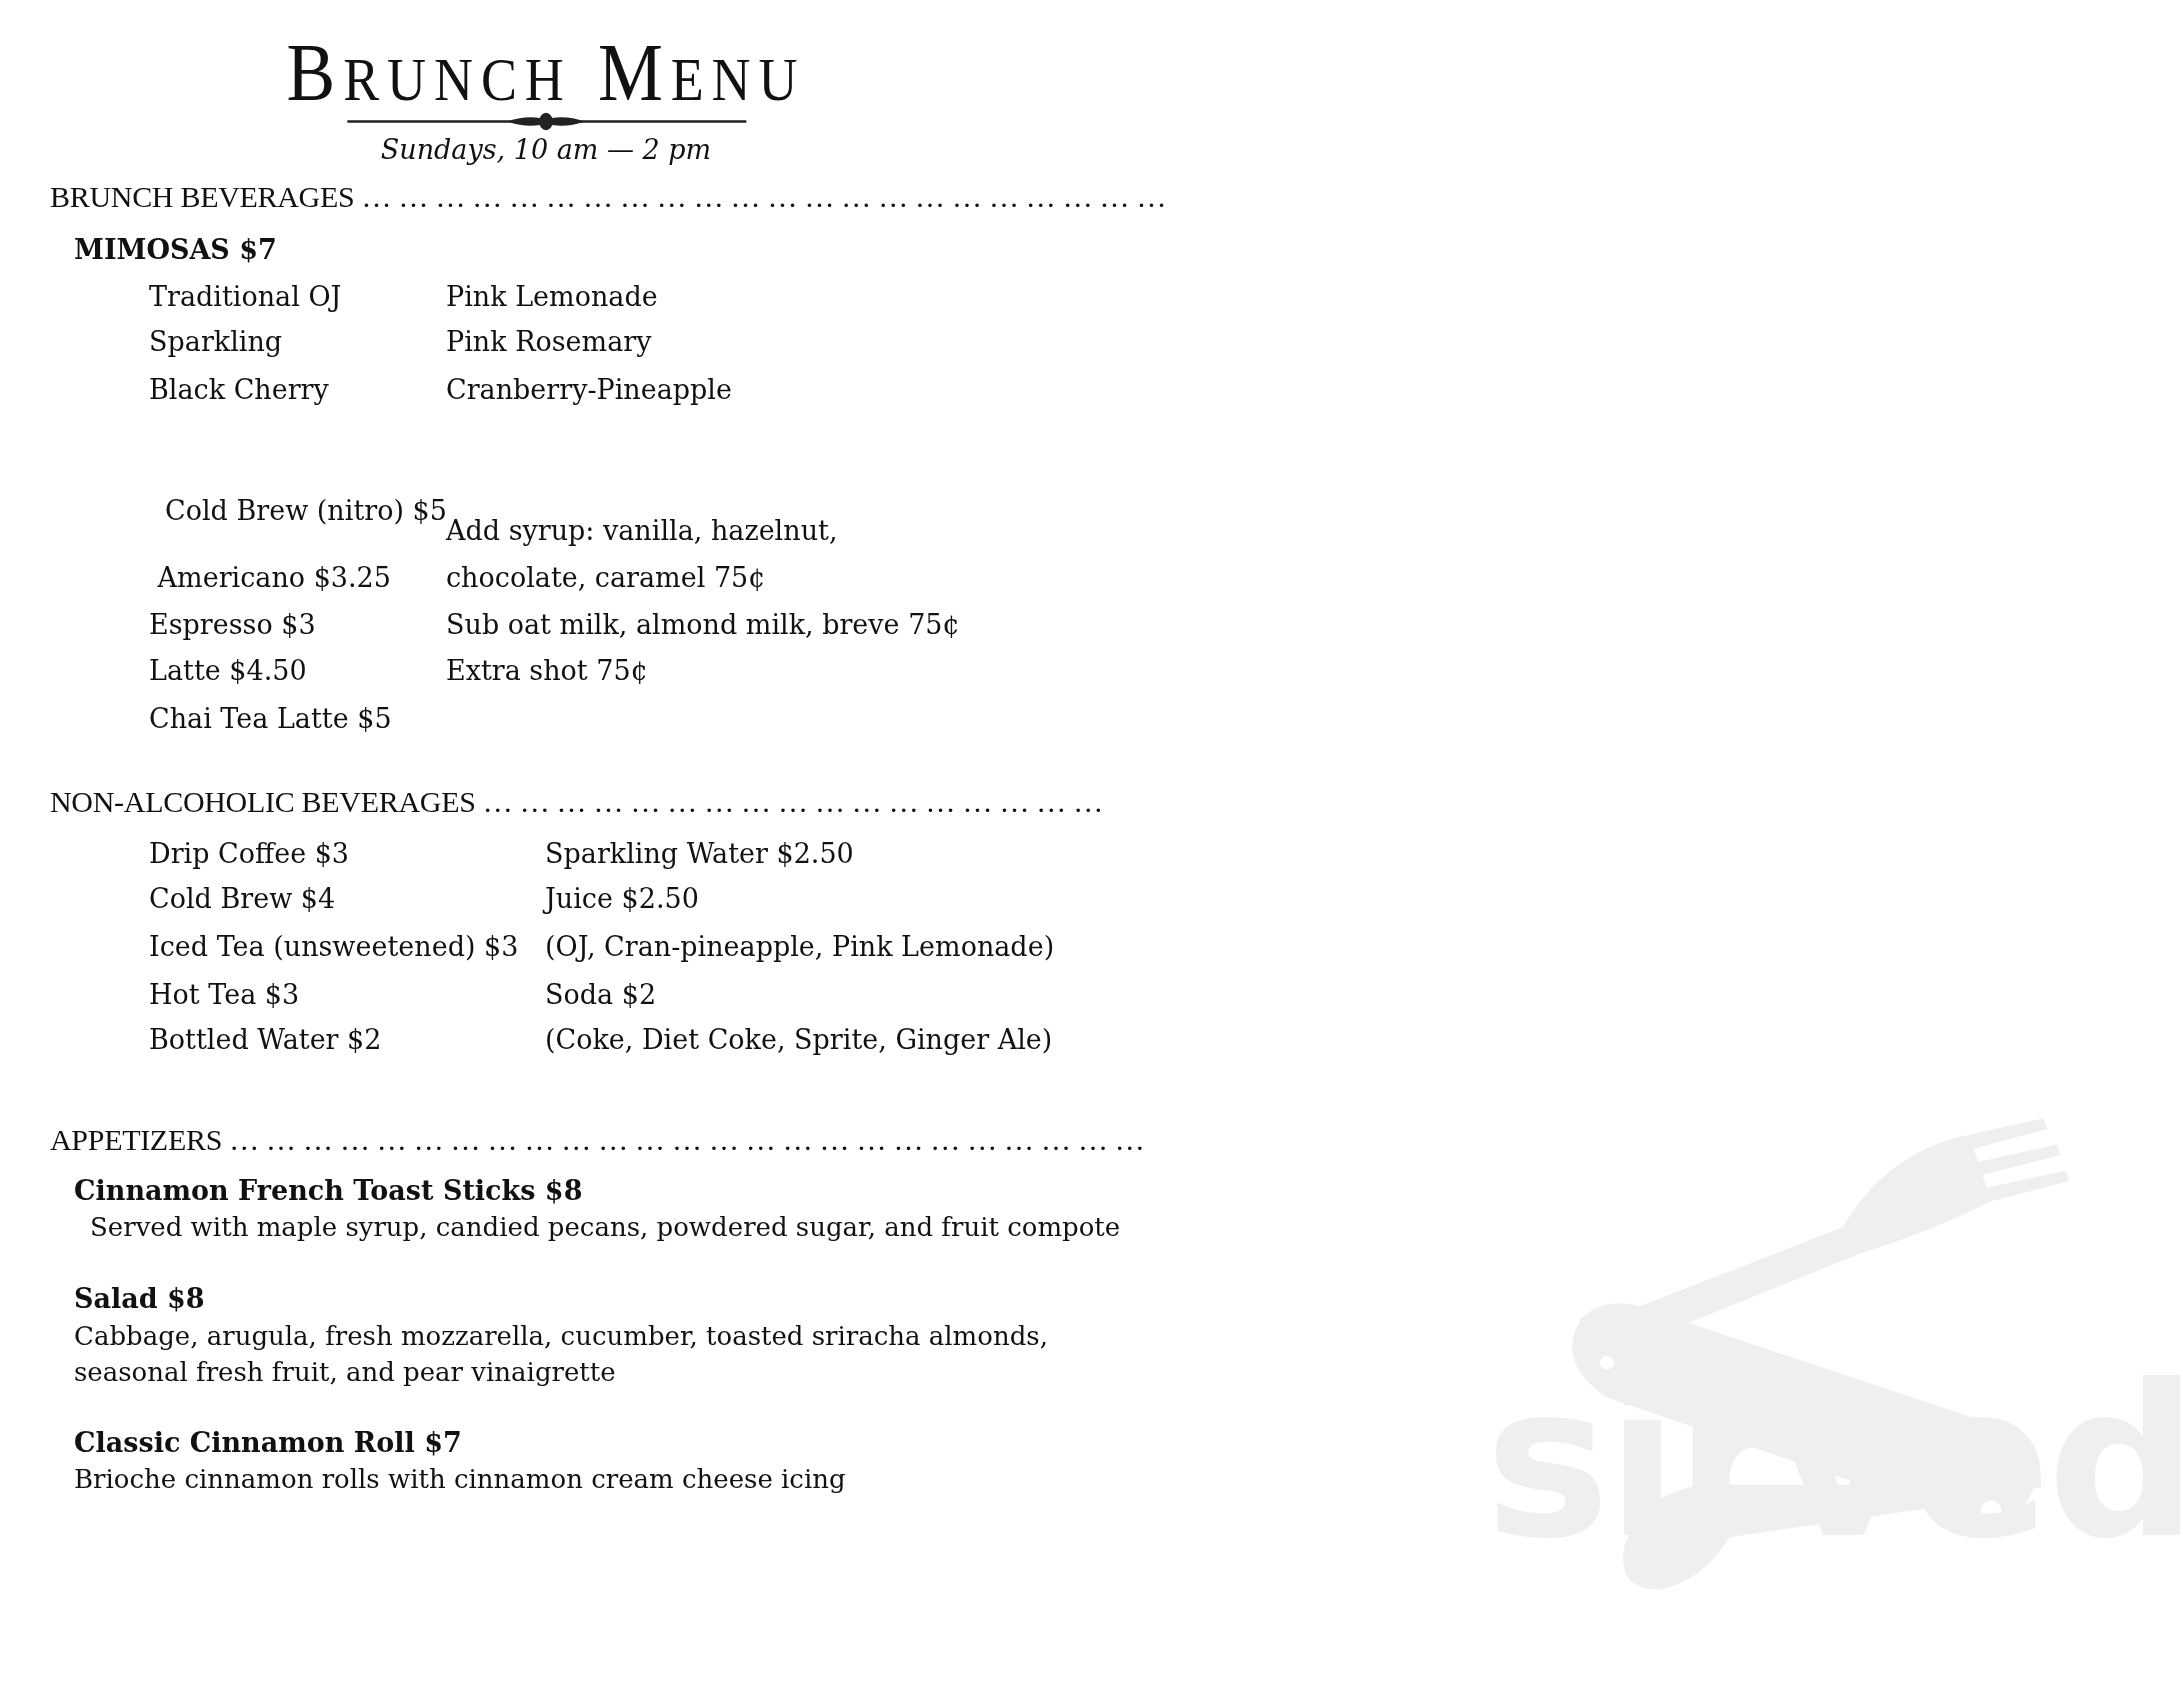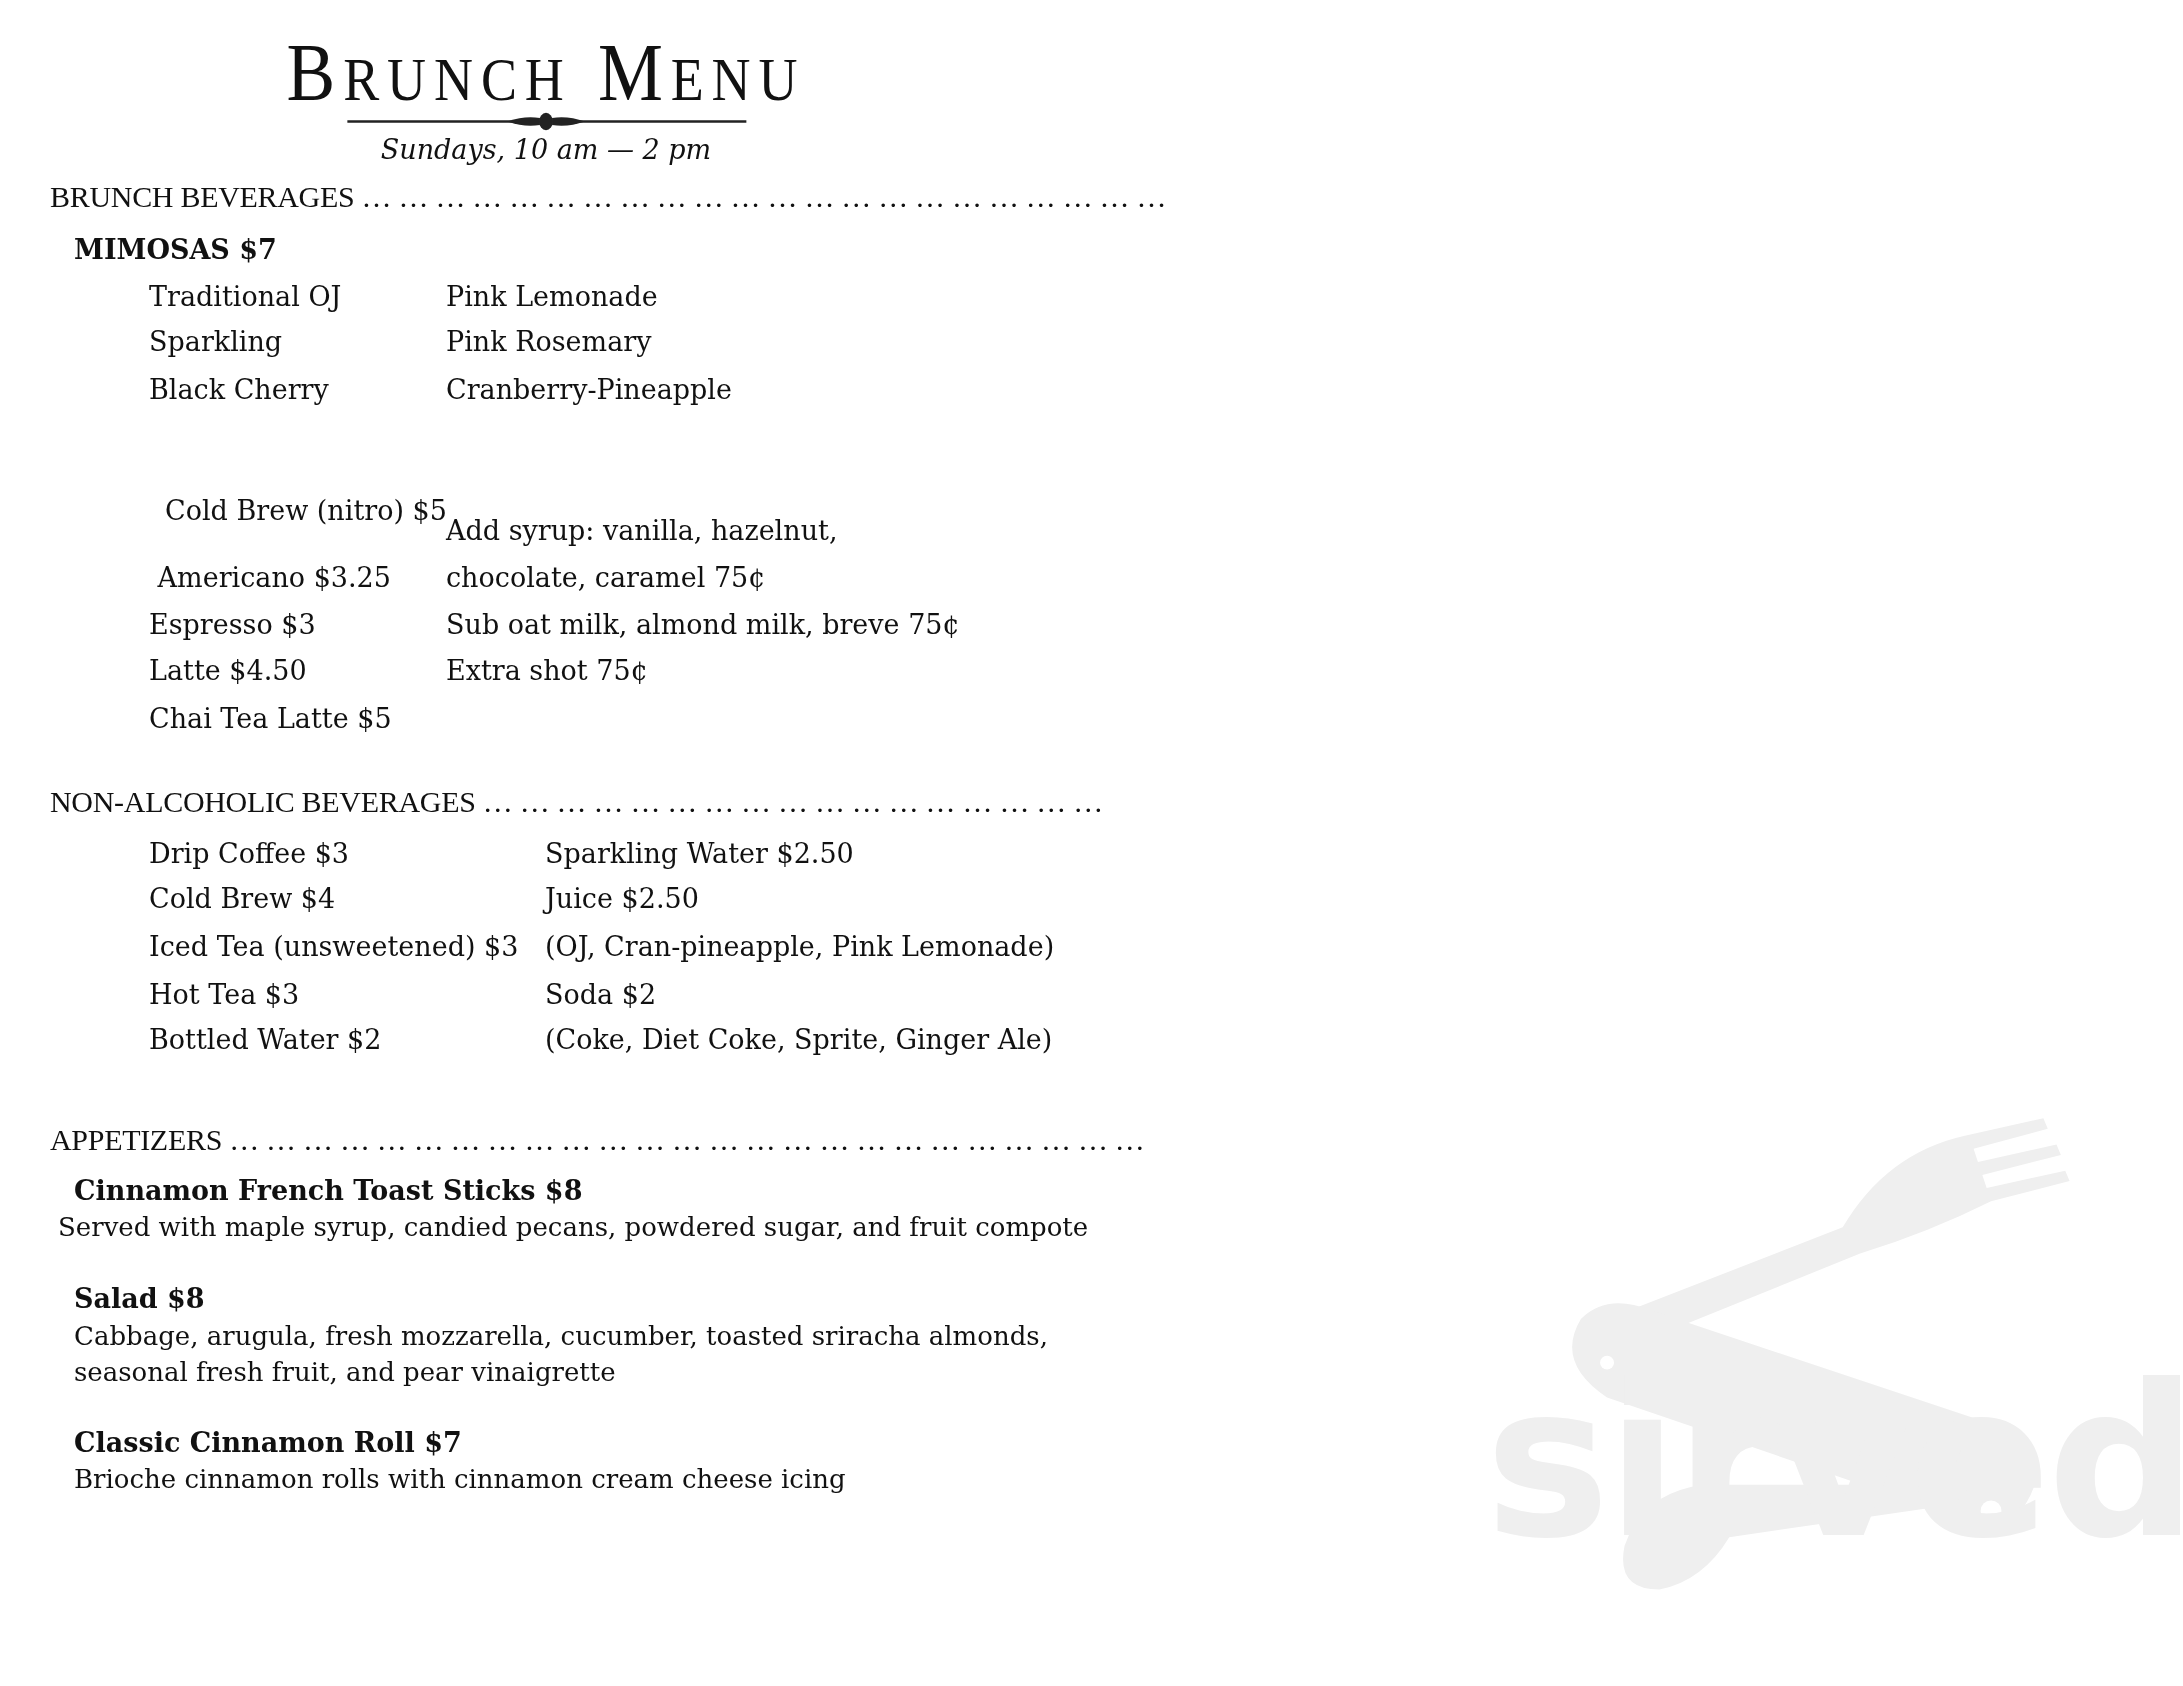--- a/index.html
+++ b/index.html
@@ -83,20 +83,20 @@
   <div class="line" style="left:149px; top:976px;text-align:center;">Hot Tea $3</div>
   <div class="line" style="left:149px; top:1021px;">Bottled Water $2</div>
   <div class="line" style="left:545px; top:835px;">Sparkling Water $2.50</div>
   <div class="line" style="left:545px; top:880px;">Juice $2.50</div>
   <div class="line" style="left:545px; top:928px;">(OJ, Cran-pineapple, Pink Lemonade)</div>
   <div class="line" style="left:545px; top:976px;">Soda $2</div>
   <div class="line" style="left:545px; top:1021px;">(Coke, Diet Coke, Sprite, Ginger Ale)</div>
 
   <div class="line sec" style="left:50px; top:1121px;">APPETIZERS … … … … … … … … … … … … … … … … … … … … … … … … …</div>
   <div class="line bold" style="left:74px; top:1172px;">Cinnamon French Toast Sticks $8</div>
-  <div class="line desc" style="left:58px; top:1208px;text-align:right;">Served with maple syrup, candied pecans, powdered sugar, and fruit compote</div>
+  <div class="line desc" style="left:90px; top:1208px;text-align:right;">Served with maple syrup, candied pecans, powdered sugar, and fruit compote</div>
   <div class="line bold" style="left:74px; top:1280px;">Salad $8</div>
   <div class="line desc" style="left:74px; top:1317px;">Cabbage, arugula, fresh mozzarella, cucumber, toasted sriracha almonds,</div>
   <div class="line desc" style="left:74px; top:1353px;">seasonal fresh fruit, and pear vinaigrette</div>
   <div class="line bold" style="left:74px; top:1424px;">Classic Cinnamon Roll $7</div>
   <div class="line desc" style="left:74px; top:1460px;">Brioche cinnamon rolls with cinnamon cream cheese icing</div>
 </div>
 
 
 </body></html>

